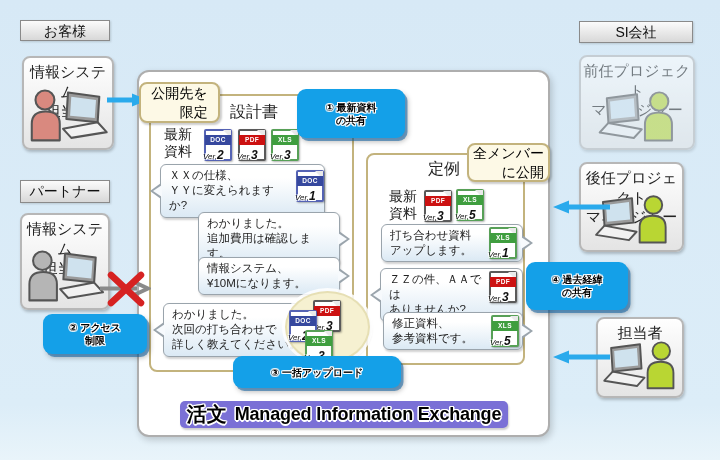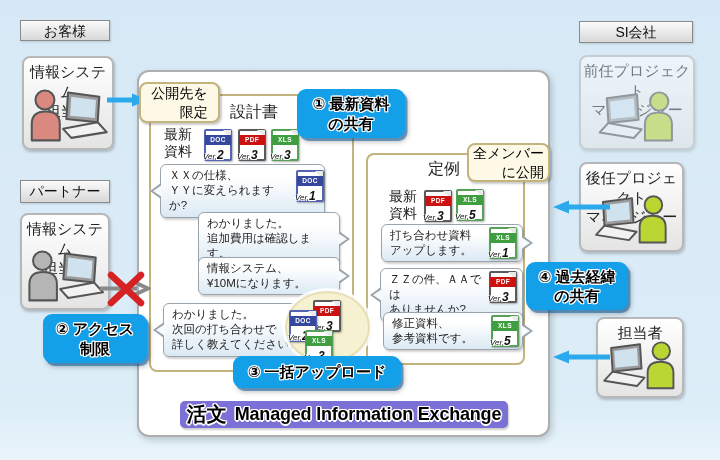--- a/index.html
+++ b/index.html
@@ -51,21 +51,21 @@
     border-top:8px solid #e9e9e9;border-left:8px solid transparent;}
   .fi-doc{border-color:#5563b4;} .fi-pdf{border-color:#5a5a5a;} .fi-xls{border-color:#57a057;}
   .lbl{position:absolute;top:4px;left:-1px;right:-1px;height:10px;font-weight:bold;font-size:6.5px;line-height:10px;
     color:#fff;text-align:center;letter-spacing:.4px;}
   .fi-doc .lbl{background:#36489e;} .fi-pdf .lbl{background:#cc1111;} .fi-xls .lbl{background:#3f9e3f;}
   .ver{position:absolute;bottom:-4px;left:-3px;font-style:italic;color:#111;white-space:nowrap;
     text-shadow:1px 1px 0 #fff,-1px -1px 0 #fff,1px -1px 0 #fff,-1px 1px 0 #fff;}
   .ver .vp{font-size:8px;} .ver .vn{font-size:12px;font-weight:bold;font-style:italic;}
 
   
-  .badge{background:#14a0e8;border-radius:9px;color:#000;font-weight:bold;font-size:15px;line-height:1.3;
+  .badge{background:#14a0e8;border-radius:9px;color:#000;font-weight:bold;font-size:10px;line-height:1.3;
     text-align:center;white-space:pre-line;display:flex;align-items:center;justify-content:center;
     box-shadow:2.5px 3px 0 rgba(12,95,160,.55),3px 4px 5px rgba(0,0,0,.25);z-index:6;
     text-shadow:1px 0 #fff,-1px 0 #fff,0 1px #fff,0 -1px #fff,1px 1px #fff,-1px -1px #fff,1px -1px #fff,-1px 1px #fff;}
 
   
   .circle{background:#f6f1d1;border:2px solid #e6dfb4;border-radius:50%;
     box-shadow:0 0 0 3px rgba(255,255,255,.85),1px 2px 3px rgba(0,0,0,.2);z-index:4;}
   .circle-ic{z-index:4;}
 
   
@@ -107,21 +107,21 @@
       <svg width="82" height="55" viewBox="0 0 100 68">
         <path d="M44 52 L86 44 L97 56 L54 63 Z" fill="#f2f2f2" stroke="#555" stroke-width="2.5" stroke-linejoin="round"></path>
         <path d="M50 8 L88 13 L86 44 L48 40 Z" fill="#9a9a9a" stroke="#555" stroke-width="2.5" stroke-linejoin="round"></path>
         <path d="M54 13 L84 17 L82.5 39 L52.5 36 Z" fill="#cfe2ee"></path>
         <circle cx="22" cy="17" r="11.5" class="skin-gray" stroke="#555" stroke-width="2.5"></circle>
         <path d="M6 66 L6 46 Q6 31 23 31 Q40 31 40 46 L40 66 Z" class="skin-gray" stroke="#555" stroke-width="2.5" stroke-linejoin="round"></path>
       </svg>
     </span>
   </div>
 
-  <div class="abs badge" style="left:43px;top:314px;width:104px;height:49px;">② アクセス
+  <div class="abs badge" style="left:43px;top:314px;width:104px;height:40px;">② アクセス
 制限</div>
 
   <div class="abs glabel" style="left:579px;top:21px;width:114px;height:22px;line-height:1.5;">SI会社</div>
 
   <div class="abs pbox faded flip" style="left:579px;top:55px;width:116px;height:95px;">
     <span class="pname">前任プロジェクト
 マネージャー</span>
     <span class="psvg">
       <svg width="84" height="54" viewBox="0 0 100 68">
         <path d="M44 52 L86 44 L97 56 L54 63 Z" fill="#f2f2f2" stroke="#555" stroke-width="2.5" stroke-linejoin="round"></path>

